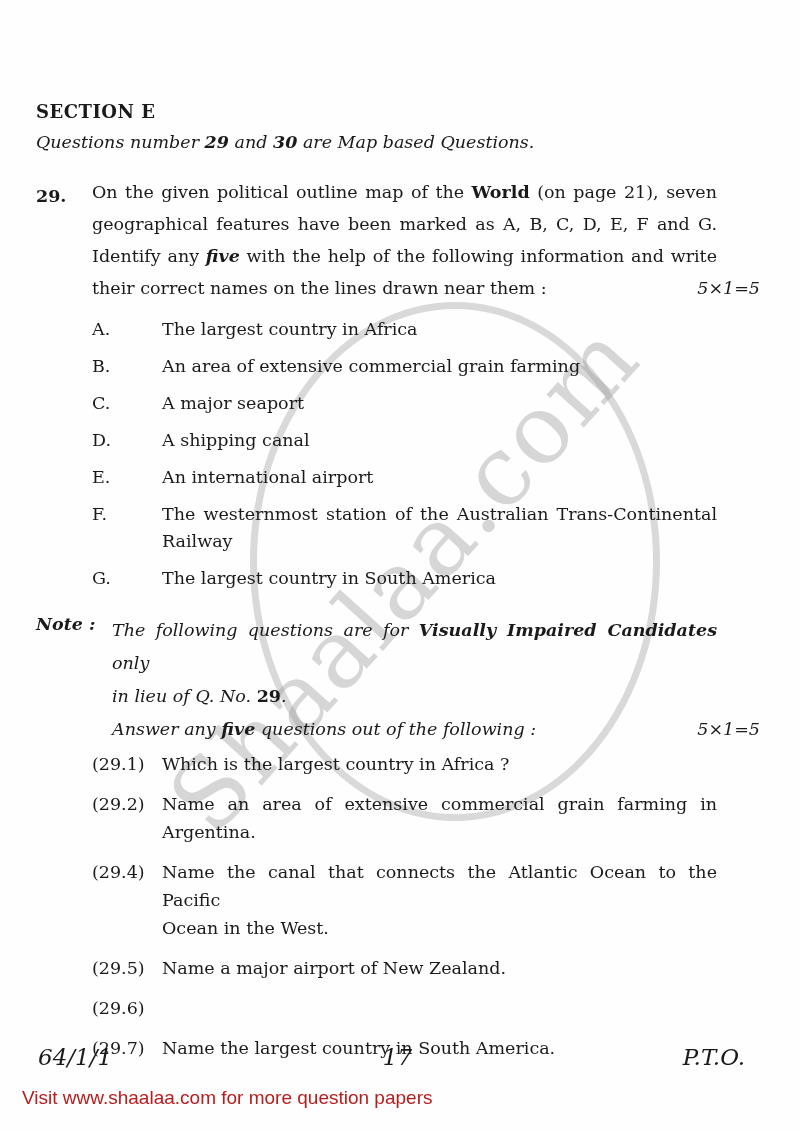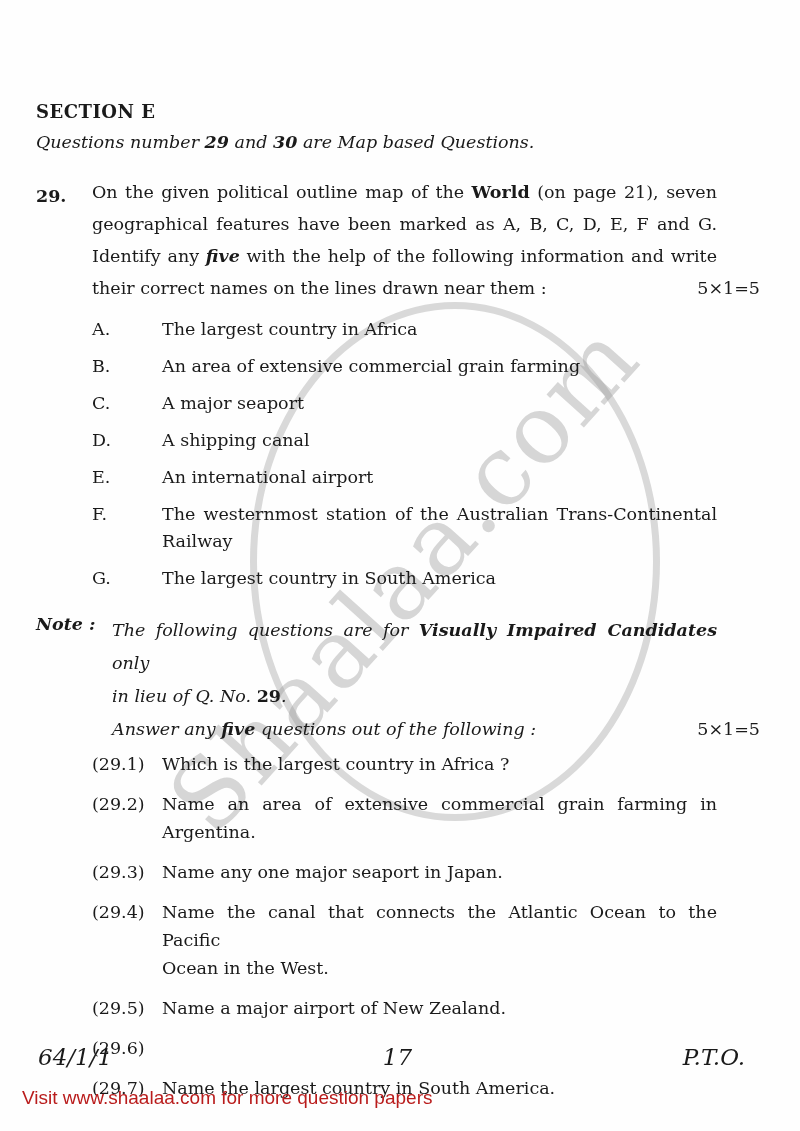--- a/index.html
+++ b/index.html
@@ -29,21 +29,21 @@
   }
   
   .content{position:absolute;left:36px;top:101px;width:724px;z-index:1;}
   .section-title{font-weight:bold;font-size:18px;letter-spacing:0.5px;}
   .intro{margin-top:8px;line-height:24px;}
   .q29{margin-top:22px;display:grid;grid-template-columns:56px 625px;}
   .qnum{font-weight:bold;margin-top:10px;}
   .qbody{position:relative;line-height:32px;}
   .jline{text-align:justify;text-align-last:justify;}
   .pline{text-align:left;}
-  .marks{position:absolute;right:-43px;bottom:0;margin-left:48px;}
+  .marks{position:absolute;right:-43px;bottom:0;font-style:italic;margin-left:48px;}
   .map-items{margin-top:12px;margin-left:56px;width:625px;line-height:27px;}
   .map-items .row{display:grid;grid-template-columns:70px 1fr;margin-top:10px;}
   .map-items .row:first-child{margin-top:0;}
   .note{margin-top:22px;display:grid;grid-template-columns:76px 605px;}
   .note-label{font-weight:bold;font-style:italic;}
   .note-body{position:relative;line-height:33px;}
   .answer-line{position:relative;}
   .answer-line .marks{bottom:auto;top:0;}
   .vi-questions{margin-top:4px;margin-left:56px;width:625px;line-height:28px;}
   .vi-questions .row{display:grid;grid-template-columns:70px 1fr;margin-top:12px;}
@@ -160,26 +160,20 @@
           </div>
         </div>
         <div class="row">
           <div>(29.2)</div>
           <div>
             <div class="jline">Name an area of extensive commercial grain farming in</div>
             <div class="pline">Argentina.</div>
           </div>
         </div>
         <div class="row">
-          <div>(29.3)</div>
-          <div>
-            <div class="pline">Name any one major seaport in Japan.</div>
-          </div>
-        </div>
-        <div class="row">
           <div>(29.4)</div>
           <div>
             <div class="jline">Name the canal that connects the Atlantic Ocean to the Pacific</div>
             <div class="pline">Ocean in the West.</div>
           </div>
         </div>
         <div class="row">
           <div>(29.5)</div>
           <div>
             <div class="pline">Name a major airport of New Zealand.</div>

